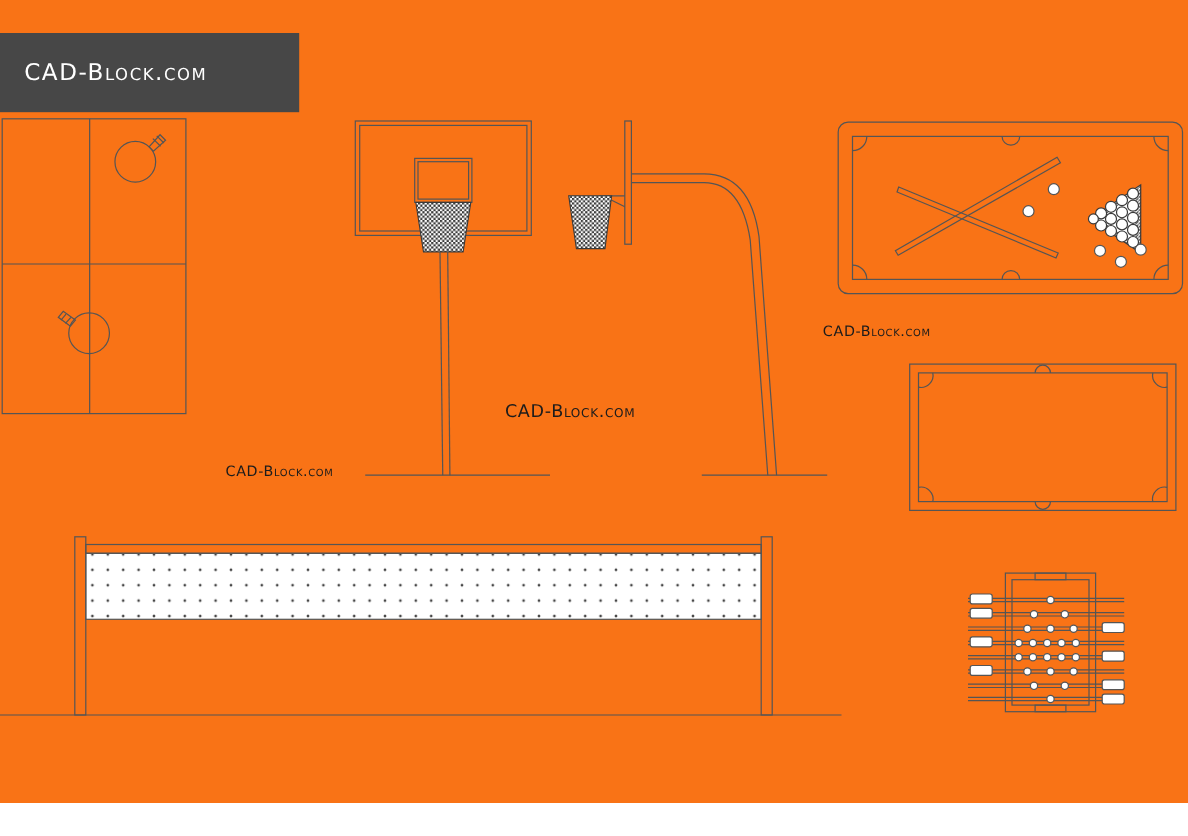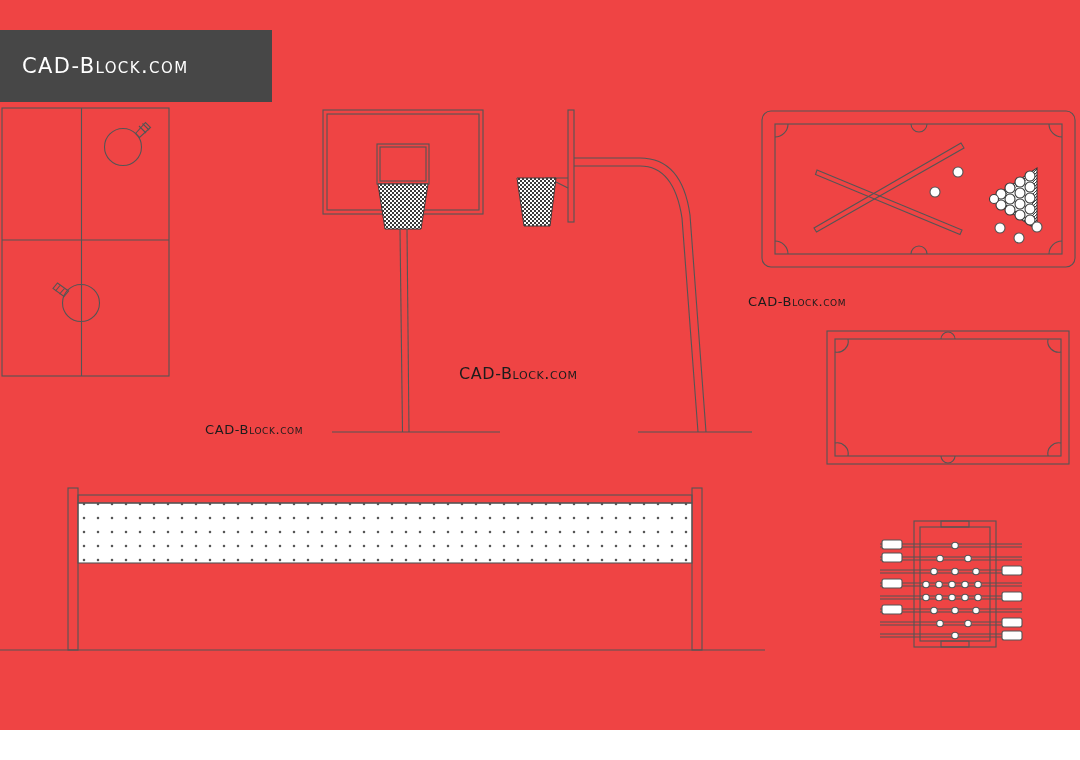--- a/index.html
+++ b/index.html
@@ -8,21 +8,21 @@
     padding: 0;
     background: #ffffff;
   }
   body {
     font-family: "Liberation Sans", sans-serif;
   }
   #canvas {
     position: relative;
     width: 1080px;
     height: 730px;
-    background: #ef4444;
+    background: #f97316;
     overflow: hidden;
   }
   #drawing {
     position: absolute;
     left: 0;
     top: 0;
     width: 1080px;
     height: 760px;
   }
   .logo-banner {

